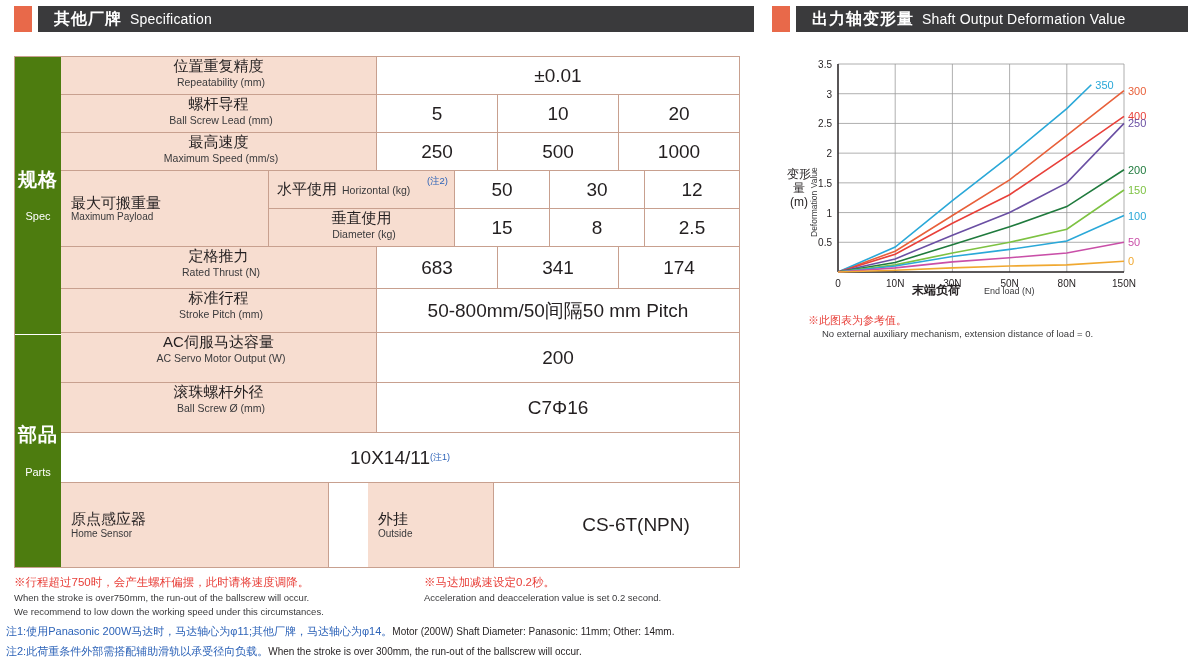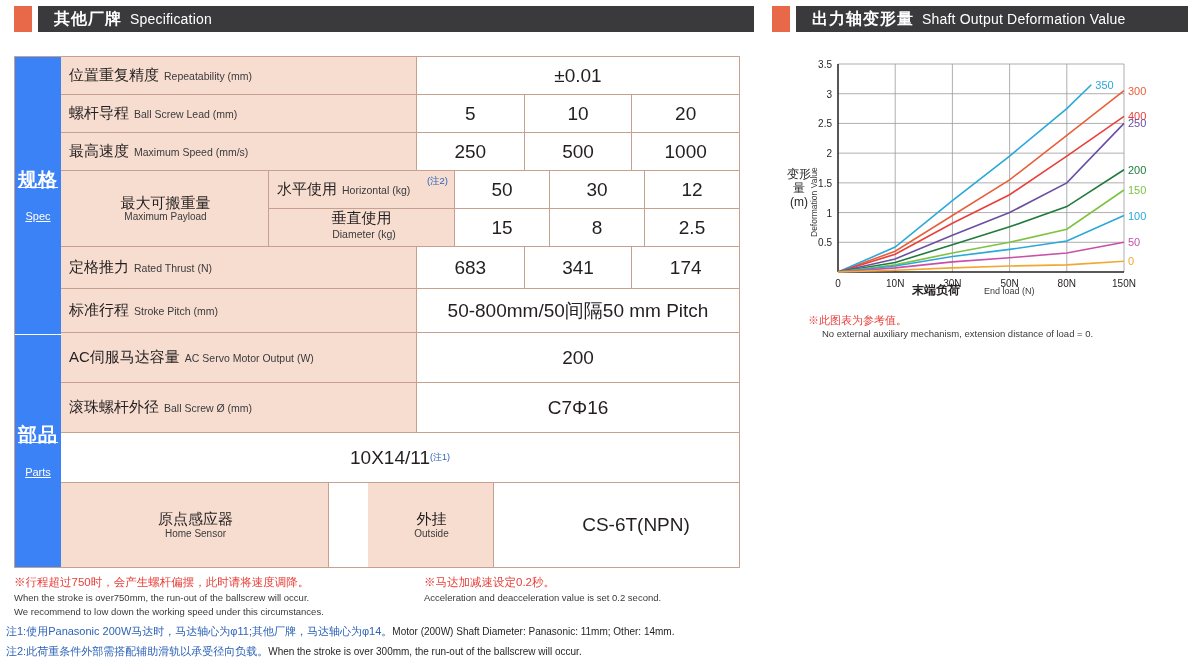--- a/index.html
+++ b/index.html
@@ -27,45 +27,44 @@
   #hdr-chart { left:772px; top:6px; width:416px; }
 
   
   #spec-table {
     position:absolute; left:14px; top:56px; width:726px; height:512px;
     border:1px solid #c8a08f;
     display:flex;
   }
   .side-col { width:46px; display:flex; flex-direction:column; }
   .side-cell {
-    background:#3b82f6; color:#fff; display:flex; flex-direction:column;
+    background:#4d7c0f; color:#fff; display:flex; flex-direction:column;
     align-items:center; justify-content:center; text-align:center;
     border-bottom:1px solid #fff;
-    text-decoration:underline;
   }
   .side-cell:last-child { border-bottom:none; }
   .side-cell .cn { font-size:19px; font-weight:bold; line-height:1.15; letter-spacing:1px; }
   .side-cell .en { font-size:11px; margin-top:20px; }
 
   .rows-col { flex:1; display:flex; flex-direction:column; }
   .row { display:flex; border-bottom:1px solid #c8a08f; }
   .row:last-child { border-bottom:none; }
 
   .lbl {
     background:#f7ddd0; display:flex; align-items:center; padding:0 8px;
     border-right:1px solid #c8a08f; position:relative;
   }
   .lbl .cn { font-size:15px; }
   .lbl .en { font-size:10.5px; margin-left:5px; color:#3a3a3c; }
-  .lbl.stack { flex-direction:column; align-items:center; justify-content:center; padding-left:10px; }
+  .lbl.stack { flex-direction:column; align-items:flex-start; justify-content:center; padding-left:10px; }
   .lbl.stack .cn { font-size:15px; line-height:1.1; }
   .lbl.stack .en { font-size:10px; margin-left:0; line-height:1.1; }
 
   .lbl-main { width:208px; }
-  .lbl-full { width:356px; }
+  .lbl-full { width:316px;flex-direction:column; }
   .lbl-wide { width:268px; }
   .lbl-out  { width:126px; }
 
   .vals { flex:1; display:flex; }
   .v {
     flex:1; display:flex; align-items:center; justify-content:center;
     font-size:19px; border-right:1px solid #c8a08f; background:#fff;
   }
   .v:last-child { border-right:none; }
   .v.full { flex:1 1 100%; border-right:none; }

